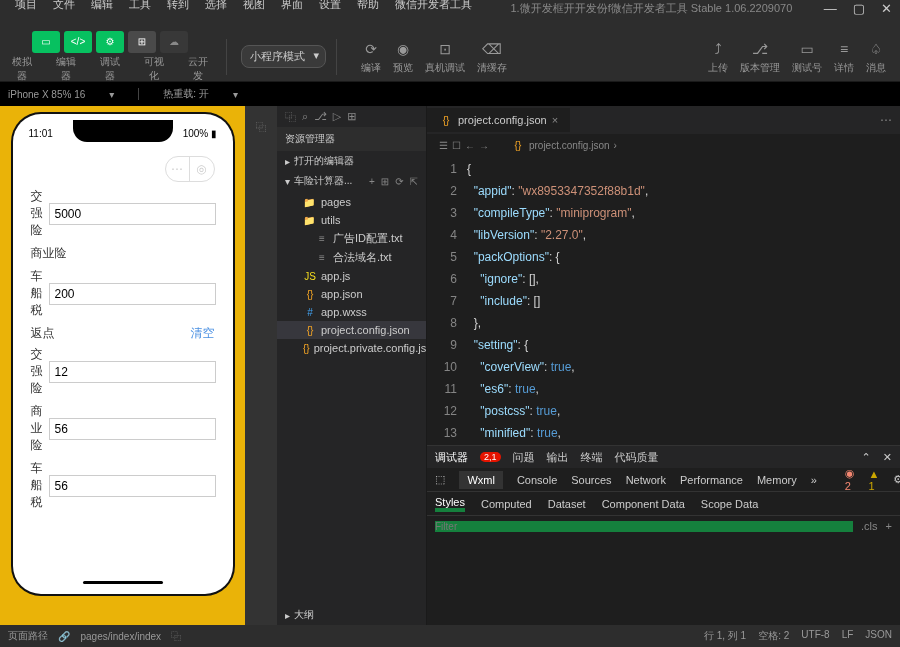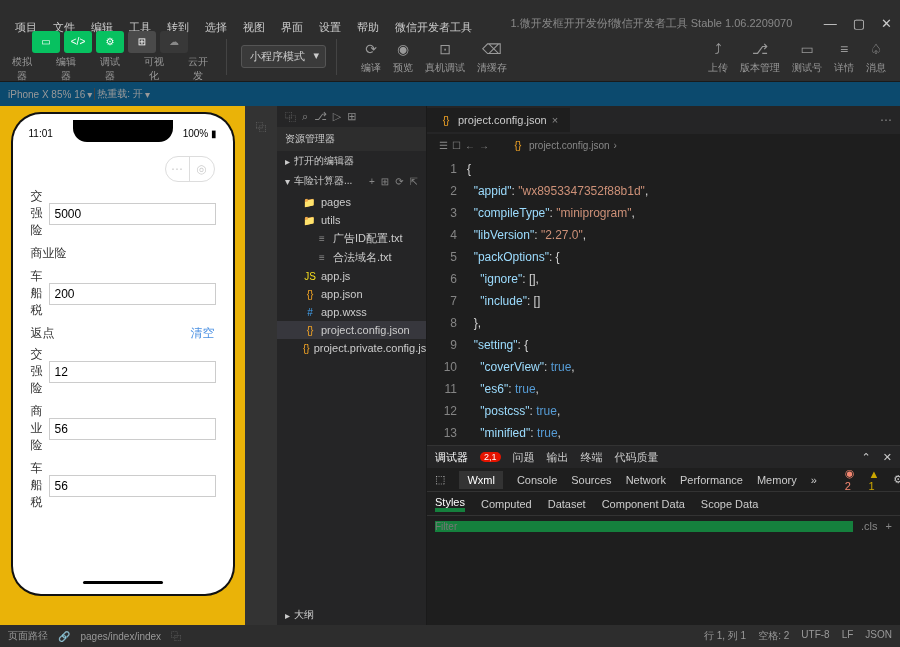--- a/index.html
+++ b/index.html
@@ -1,36 +1,36 @@
 <!DOCTYPE html>
 <html><head>
 <meta charset="utf-8">
 <style>
 *{margin:0;padding:0;box-sizing:border-box;font-family:"Microsoft YaHei",sans-serif}
 body{background:#1e1e1e;color:#ccc;font-size:12px;width:900px;height:647px;overflow:hidden;position:relative}
-.titlebar{height:28px;background:#2d2d2d;display:flex;align-items:flex-start;padding:16px 8px}
+.titlebar{height:28px;background:#2d2d2d;display:flex;align-items:flex-end;padding:16px 8px}
 .menubar{display:flex;gap:2px}
 .menubar span{padding:4px 7px;cursor:pointer;font-size:11px}
 .titletext{flex:1;text-align:center;color:#888;font-size:11px}
 .winctl{display:flex;gap:16px;color:#ccc}
 .winctl span{cursor:pointer;font-size:13px}
 .toolbar{height:50px;background:#2d2d2d;display:flex;align-items:center;padding:4px 8px;border-bottom:1px solid #1a1a1a}
 .tbgroup{display:flex;flex-direction:column;align-items:center;gap:2px}
 .tbbtns{display:flex;gap:4px}
 .tbbtn{width:28px;height:22px;background:#07c160;border-radius:3px;display:flex;align-items:center;justify-content:center;color:#fff;font-size:10px}
 .tbbtn.gray{background:#4a4a4a}
 .tbbtn.dark{background:#383838;color:#888}
 .tblbls{display:flex;gap:16px;font-size:10px;color:#999}
 .tblbls span{width:28px;text-align:center}
-.tbsel{background:#3a3a3a;border:1px solid #555;padding:3px 20px 3px 8px;color:#ccc;font-size:11px;position:relative;border-radius:3px}
+.tbsel{background:#3a3a3a;border:1px solid #555;padding:3px 20px 3px 8px;color:#ccc;font-size:11px;position:relative;border-radius:8px}
 .tbsel::after{content:"▾";position:absolute;right:6px}
 .tbiconbtn{display:flex;flex-direction:column;align-items:center;gap:2px;padding:2px 6px}
 .tbiconbtn .ic{width:20px;height:20px;display:flex;align-items:center;justify-content:center;color:#999;font-size:14px}
 .tbiconbtn .lb{font-size:10px;color:#999}
-.devinfo{height:24px;background:#0c4a6e;display:flex;align-items:center;padding:0 8px;font-size:10px;color:#999;gap:2px}
+.devinfo{height:24px;background:#000000;display:flex;align-items:center;padding:0 8px;font-size:10px;color:#999;gap:24px}
 .main{display:flex;height:calc(100% - 128px)}
 .simframe{width:245px;background:#eab308;display:flex;flex-direction:column;align-items:center;padding:8px}
 .phone{width:220px;height:480px;background:#fff;border-radius:28px;padding:6px;position:relative;box-shadow:0 0 0 2px #111}
 .notch{position:absolute;top:6px;left:50%;transform:translateX(-50%);width:100px;height:22px;background:#000;border-radius:0 0 14px 14px;z-index:2}
 .screen{width:100%;height:100%;background:#fff;border-radius:22px;overflow:hidden;position:relative}
 .statusbar{height:26px;display:flex;align-items:center;justify-content:space-between;padding:0 10px;font-size:10px;color:#000}
 .capsule{position:absolute;top:36px;right:12px;display:flex;border:1px solid #ddd;border-radius:14px;background:rgba(255,255,255,0.8)}
 .capsule span{width:24px;height:24px;display:flex;align-items:center;justify-content:center;font-size:12px}
 .capsule span:first-child{border-right:1px solid #ddd}
 .appbody{padding:42px 12px 8px;font-size:12px;color:#333}

